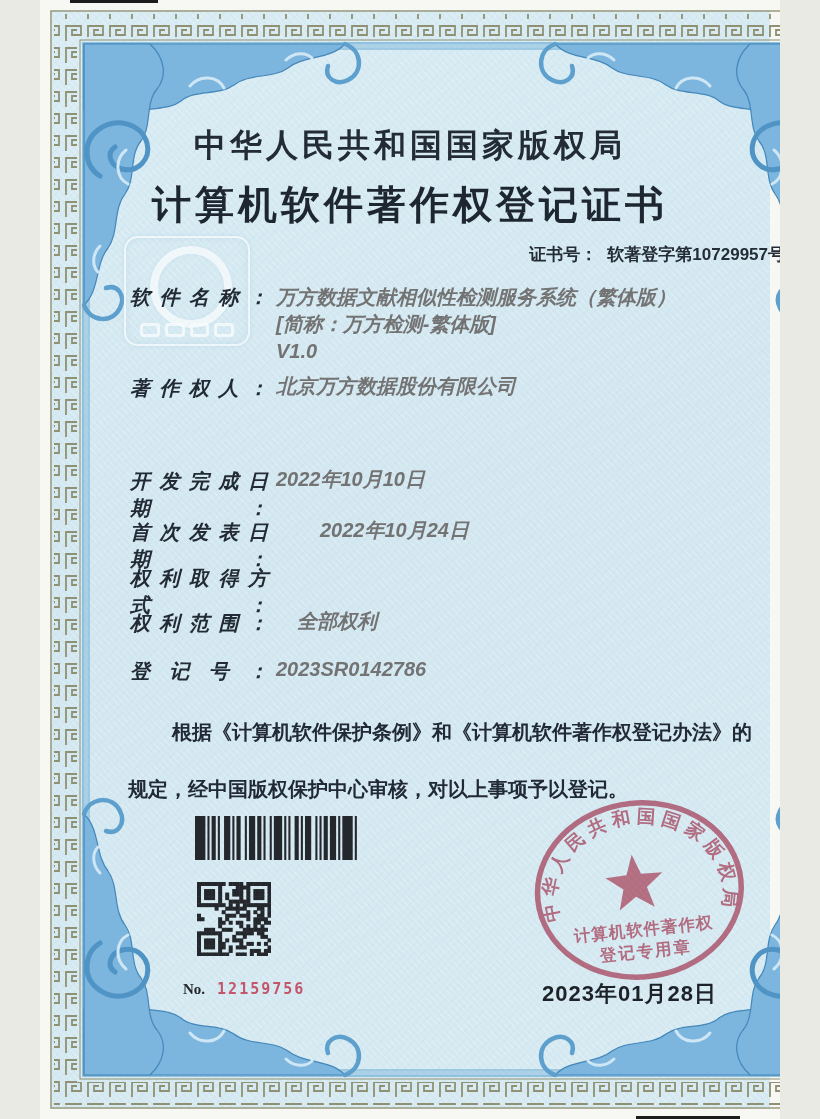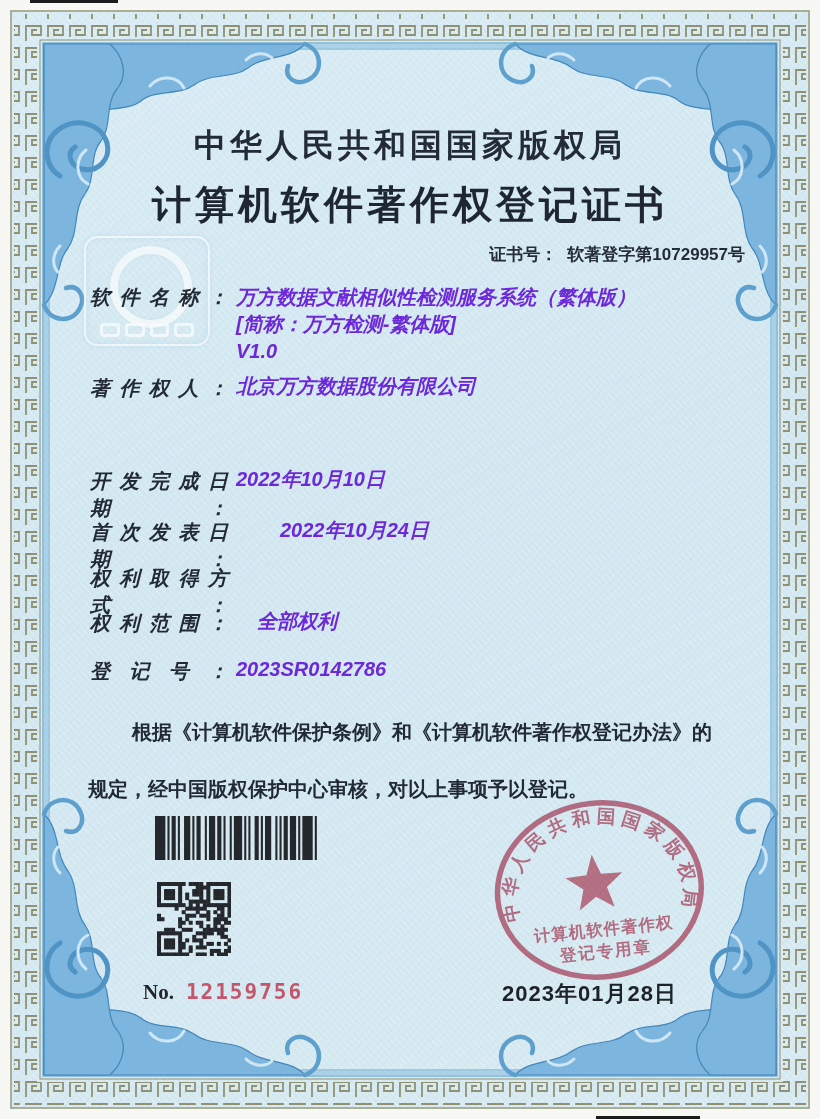--- a/index.html
+++ b/index.html
@@ -3,21 +3,21 @@
 <meta charset="utf-8">
 <style>
   html,body{margin:0;padding:0;}
   body{
     background:#e9eae4;
     font-family:"Liberation Sans","DejaVu Sans",sans-serif;
     -webkit-font-smoothing:antialiased;
   }
   .page{
     position:relative;
-    width:820px;height:1119px;
+    width:740px;height:1119px;
     margin:0 auto;
     background:#f7f8f4;
     overflow:hidden;
   }
   .cert-bg{
     position:absolute;left:10px;top:10px;right:10px;bottom:10px;
     background:linear-gradient(160deg,#d9ecf4 0%,#d2e7f0 45%,#d7eaf2 100%);
   }
   .cert-bg::after{
     content:"";position:absolute;inset:0;
@@ -42,38 +42,38 @@
     text-align:right;font-size:17px;font-weight:700;color:#242d37;
   }
   .cert-no .lbl{margin-right:10px;}
 
   .field{position:absolute;left:90px;font-size:20px;font-weight:700;display:flex;font-style:italic;}
   .field-label{
     display:inline-block;width:138px;flex:0 0 138px;
     text-align:justify;text-align-last:justify;
     color:#222b35;
   }
-  .field-value{margin-left:8px;color:#6d28d9;}
+  .field-value{margin-left:8px;color:#737373;}
   .field-value .vline{line-height:27px;}
   .single .field-value{line-height:22px;}
 
   .statement{
     position:absolute;left:88px;top:718px;width:662px;
     font-size:20px;font-weight:700;color:#202935;
   }
   .statement .sline{line-height:29px;}
   .statement .sline1{text-indent:44px;}
   .statement .sline2{margin-top:28px;}
 
   .barcode{position:absolute;left:155px;top:816px;z-index:3;}
   .qrcode{position:absolute;left:157px;top:882px;z-index:3;}
 
   .serial{
     position:absolute;left:143px;top:980px;z-index:3;
-    font-size:21px;font-weight:700;color:#23272b;
+    font-size:15px;font-weight:700;color:#23272b;
     font-family:"Liberation Serif","DejaVu Serif",serif;
   }
   .serial .num{
     color:#c4556a;margin-left:12px;letter-spacing:2px;
     font-family:"DejaVu Sans Mono","Liberation Mono",monospace;font-weight:700;
   }
   .issue-date{
     position:absolute;left:502px;top:979px;z-index:3;
     font-size:22px;font-weight:700;color:#1d2228;letter-spacing:1px;
   }

